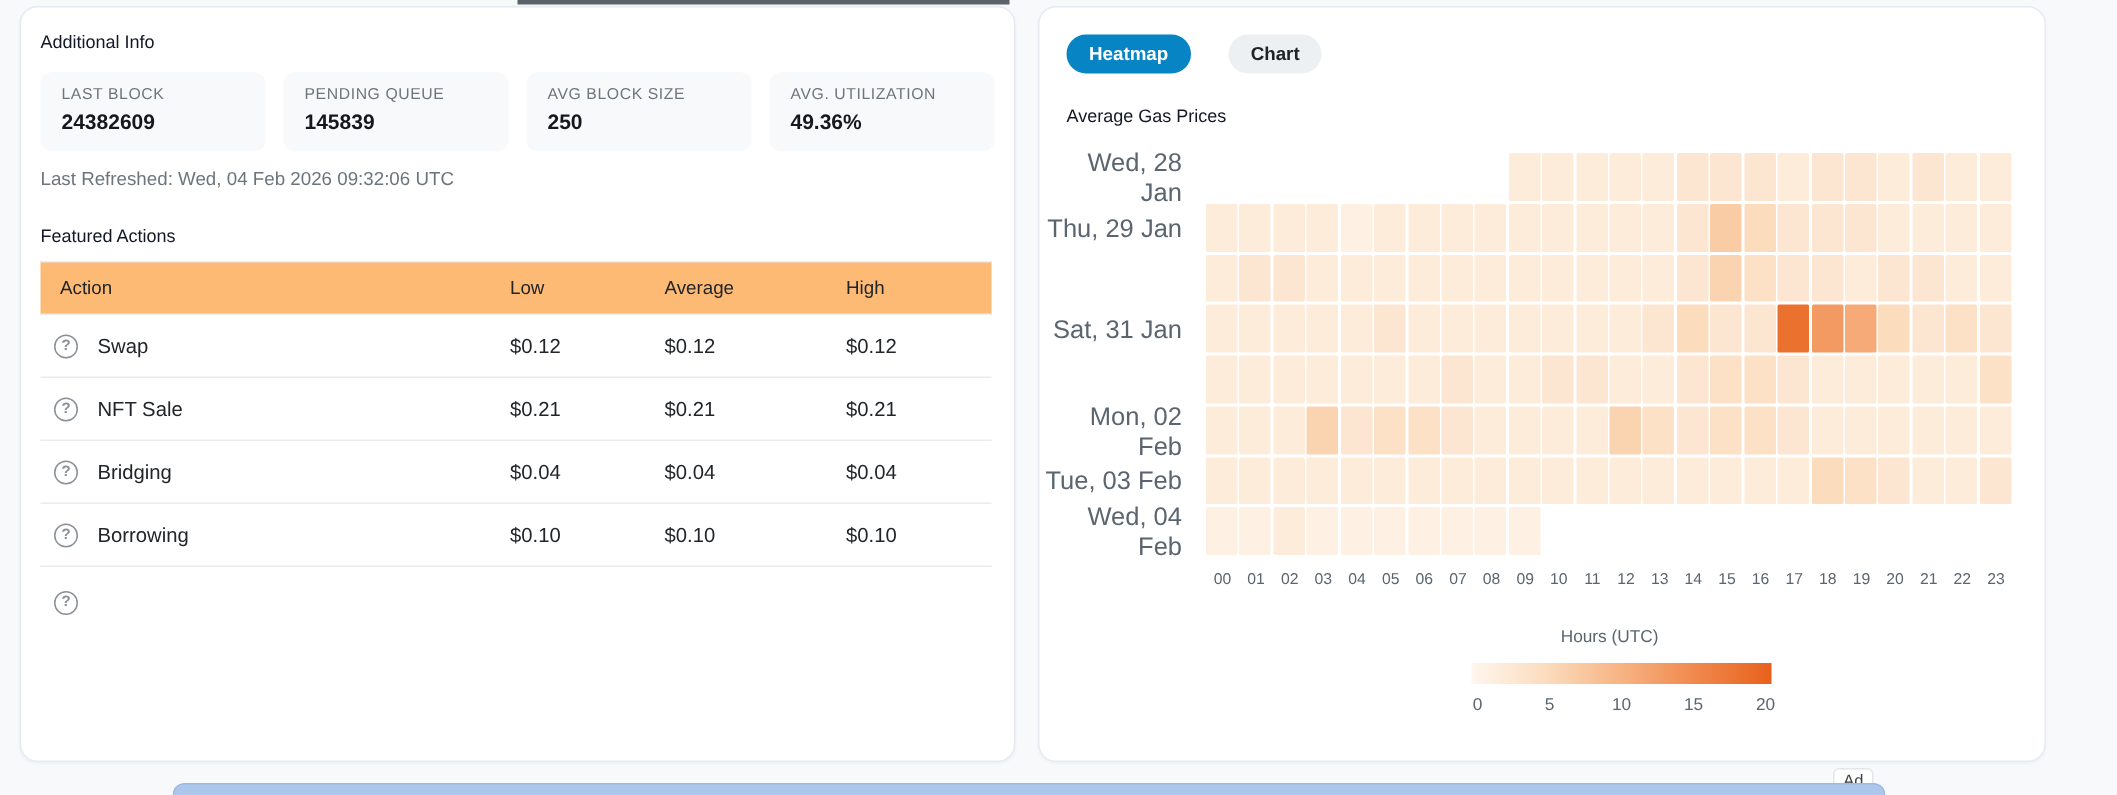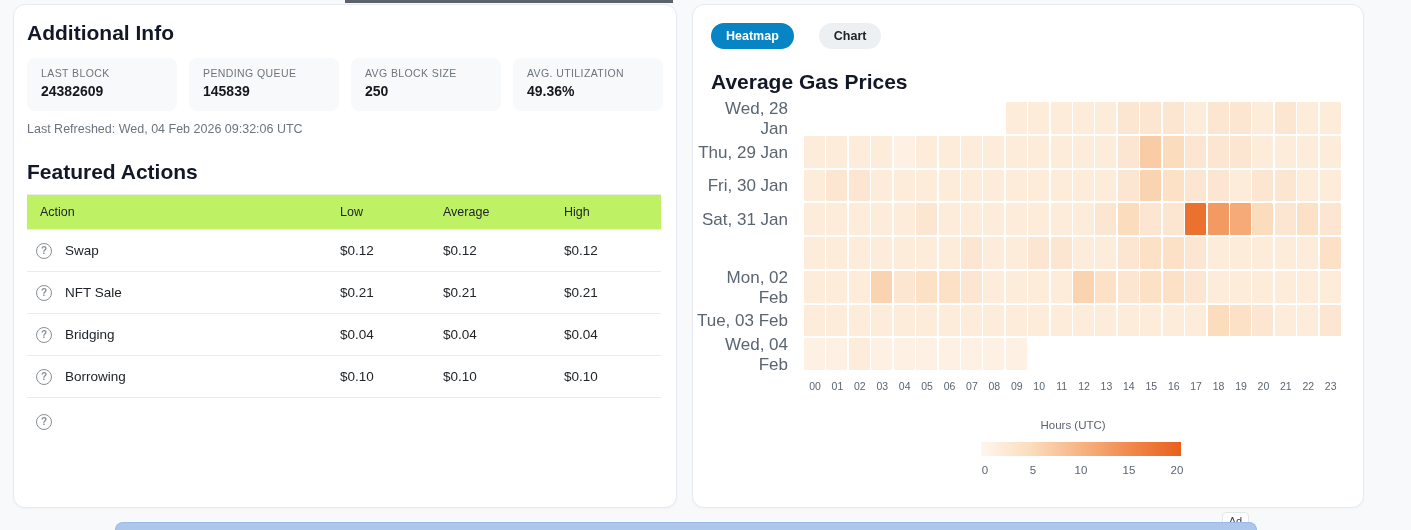--- a/index.html
+++ b/index.html
@@ -6,33 +6,33 @@
   html,body { width:1411px; height:530px; overflow:hidden; }
   body { background:#f8f9fb; font-family:"Liberation Sans", sans-serif; color:#212529; position:relative; }
 
   .top-strip { position:absolute; left:345px; top:0; width:328px; height:3px; background:#5b6269; }
 
   .card { position:absolute; top:4px; background:#ffffff; border:1px solid #e7eaf3; border-radius:12px;
           box-shadow:0 1px 2px rgba(30,40,60,.04); }
   .card-left  { left:13px;  width:664px; height:504px; padding:16px 13px; }
   .card-right { left:692px; width:672px; height:504px; padding:18px; }
 
-  .section-title { font-size:21px; font-weight:bold; color:#121826; }
+  .section-title { font-size:12px; font-weight:normal; color:#121826; }
 
   .stats-row { display:flex; gap:12px; margin-top:13px; }
   .stat-card { flex:1; background:#f8f9fa; border-radius:8px; padding:9px 14px; height:53px; }
   .stat-label { font-size:10.5px; color:#6c757d; letter-spacing:.4px; }
   .stat-value { font-size:14px; font-weight:bold; color:#15191e; margin-top:4px; }
 
   .refresh-text { margin-top:11px; font-size:12.5px; color:#6c757d; }
 
   .fa-title { margin-top:24px; }
 
   .gas-table { margin-top:10px; width:634px; font-size:13px; }
-  .gt-header { display:flex; align-items:center; height:36px; background:#bef264;
+  .gt-header { display:flex; align-items:center; height:36px; background:#fdba74;
                border-top:1px solid #e9ecef; border-bottom:1px solid #e9ecef; font-size:12.5px; color:#212529; }
   .gt-row { display:flex; align-items:center; height:42px; border-bottom:1px solid #e9ecef; }
   .gt-row-custom { display:flex; align-items:center; height:48px; }
   .c-action { width:313px; padding-left:9px; display:flex; align-items:center; gap:13px; }
   .c-low { width:103px; } .c-avg { width:121px; } .c-high { width:97px; }
   .gt-cell { font-size:13.5px; color:#212529; }
   .q-icon { width:16px; height:16px; min-width:16px; border:1.4px solid #8a9097; border-radius:50%;
             color:#8a9097; font-size:10px; line-height:13px; text-align:center; font-weight:bold; }
   .custom-input { width:250px; height:31px; border:1px solid #d6dae0; border-radius:7px; padding:0 12px;
                   font-size:13px; color:#212529; font-family:"Liberation Sans", sans-serif; outline:none; }
@@ -186,21 +186,20 @@
       <div class="hm-cell" title="Thu, 29 Jan 14:00" style="left: 424.88px; top: 130.75px; width: 21px; height: 31.8px; background: rgb(253, 230, 209);"></div>
       <div class="hm-cell" title="Thu, 29 Jan 15:00" style="left: 447.3px; top: 130.75px; width: 21px; height: 31.8px; background: rgb(249, 204, 166);"></div>
       <div class="hm-cell" title="Thu, 29 Jan 16:00" style="left: 469.72px; top: 130.75px; width: 21px; height: 31.8px; background: rgb(251, 220, 189);"></div>
       <div class="hm-cell" title="Thu, 29 Jan 17:00" style="left: 492.14px; top: 130.75px; width: 21px; height: 31.8px; background: rgb(253, 230, 209);"></div>
       <div class="hm-cell" title="Thu, 29 Jan 18:00" style="left: 514.56px; top: 130.75px; width: 21px; height: 31.8px; background: rgb(253, 230, 209);"></div>
       <div class="hm-cell" title="Thu, 29 Jan 19:00" style="left: 536.98px; top: 130.75px; width: 21px; height: 31.8px; background: rgb(253, 230, 209);"></div>
       <div class="hm-cell" title="Thu, 29 Jan 20:00" style="left: 559.4px; top: 130.75px; width: 21px; height: 31.8px; background: rgb(253, 236, 218);"></div>
       <div class="hm-cell" title="Thu, 29 Jan 21:00" style="left: 581.82px; top: 130.75px; width: 21px; height: 31.8px; background: rgb(253, 236, 218);"></div>
       <div class="hm-cell" title="Thu, 29 Jan 22:00" style="left: 604.24px; top: 130.75px; width: 21px; height: 31.8px; background: rgb(253, 236, 218);"></div>
       <div class="hm-cell" title="Thu, 29 Jan 23:00" style="left: 626.66px; top: 130.75px; width: 21px; height: 31.8px; background: rgb(253, 236, 218);"></div>
-      <div class="hm-row-label" style="left: 0px; top: 164.5px; height: 33.75px;">Fri, 30 Jan</div>
       <div class="hm-cell" title="Fri, 30 Jan 00:00" style="left: 111px; top: 164.5px; width: 21px; height: 31.8px; background: rgb(253, 236, 218);"></div>
       <div class="hm-cell" title="Fri, 30 Jan 01:00" style="left: 133.42px; top: 164.5px; width: 21px; height: 31.8px; background: rgb(253, 230, 209);"></div>
       <div class="hm-cell" title="Fri, 30 Jan 02:00" style="left: 155.84px; top: 164.5px; width: 21px; height: 31.8px; background: rgb(253, 230, 209);"></div>
       <div class="hm-cell" title="Fri, 30 Jan 03:00" style="left: 178.26px; top: 164.5px; width: 21px; height: 31.8px; background: rgb(253, 236, 218);"></div>
       <div class="hm-cell" title="Fri, 30 Jan 04:00" style="left: 200.68px; top: 164.5px; width: 21px; height: 31.8px; background: rgb(253, 236, 218);"></div>
       <div class="hm-cell" title="Fri, 30 Jan 05:00" style="left: 223.1px; top: 164.5px; width: 21px; height: 31.8px; background: rgb(253, 236, 218);"></div>
       <div class="hm-cell" title="Fri, 30 Jan 06:00" style="left: 245.52px; top: 164.5px; width: 21px; height: 31.8px; background: rgb(253, 236, 218);"></div>
       <div class="hm-cell" title="Fri, 30 Jan 07:00" style="left: 267.94px; top: 164.5px; width: 21px; height: 31.8px; background: rgb(253, 236, 218);"></div>
       <div class="hm-cell" title="Fri, 30 Jan 08:00" style="left: 290.36px; top: 164.5px; width: 21px; height: 31.8px; background: rgb(253, 236, 218);"></div>
       <div class="hm-cell" title="Fri, 30 Jan 09:00" style="left: 312.78px; top: 164.5px; width: 21px; height: 31.8px; background: rgb(253, 236, 218);"></div>

